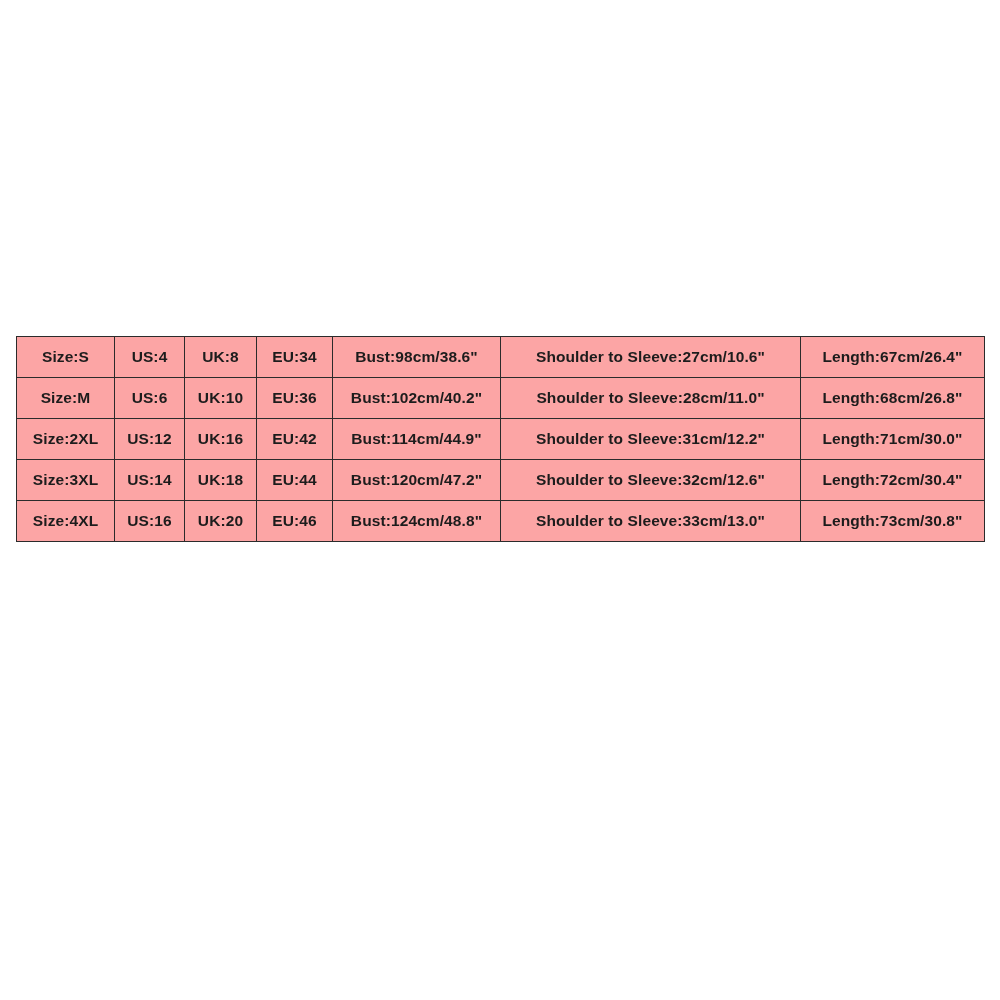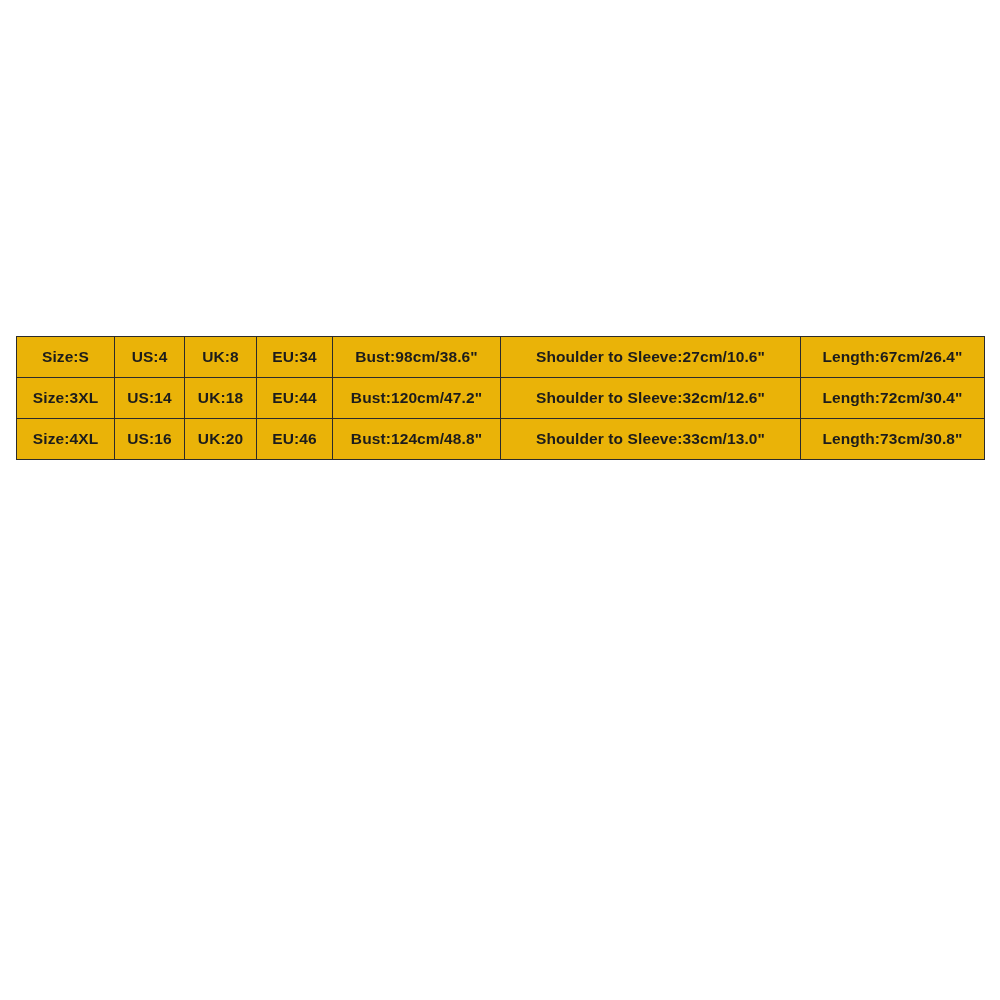--- a/index.html
+++ b/index.html
@@ -21,21 +21,21 @@
   .size-chart-wrap {
     position: absolute;
     left: 16px;
     top: 336px;
     width: 968px;
   }
   table.size-chart {
     border-collapse: collapse;
     table-layout: fixed;
     width: 968px;
-    background: #eab308;
+    background: #fca5a5;
   }
   table.size-chart td {
     border: 1px solid #2b2b2b;
     height: 40px;
     padding: 0 6px;
     text-align: center;
     vertical-align: middle;
     font-size: 15.5px;
     font-weight: bold;
     color: #1c1c1c;
@@ -69,20 +69,38 @@
         <tr>
           <td>Size:S</td>
           <td>US:4</td>
           <td>UK:8</td>
           <td>EU:34</td>
           <td>Bust:98cm/38.6"</td>
           <td>Shoulder to Sleeve:27cm/10.6"</td>
           <td>Length:67cm/26.4"</td>
         </tr>
         <tr>
+          <td>Size:M</td>
+          <td>US:6</td>
+          <td>UK:10</td>
+          <td>EU:36</td>
+          <td>Bust:102cm/40.2"</td>
+          <td>Shoulder to Sleeve:28cm/11.0"</td>
+          <td>Length:68cm/26.8"</td>
+        </tr>
+        <tr>
+          <td>Size:2XL</td>
+          <td>US:12</td>
+          <td>UK:16</td>
+          <td>EU:42</td>
+          <td>Bust:114cm/44.9"</td>
+          <td>Shoulder to Sleeve:31cm/12.2"</td>
+          <td>Length:71cm/30.0"</td>
+        </tr>
+        <tr>
           <td>Size:3XL</td>
           <td>US:14</td>
           <td>UK:18</td>
           <td>EU:44</td>
           <td>Bust:120cm/47.2"</td>
           <td>Shoulder to Sleeve:32cm/12.6"</td>
           <td>Length:72cm/30.4"</td>
         </tr>
         <tr>
           <td>Size:4XL</td>

